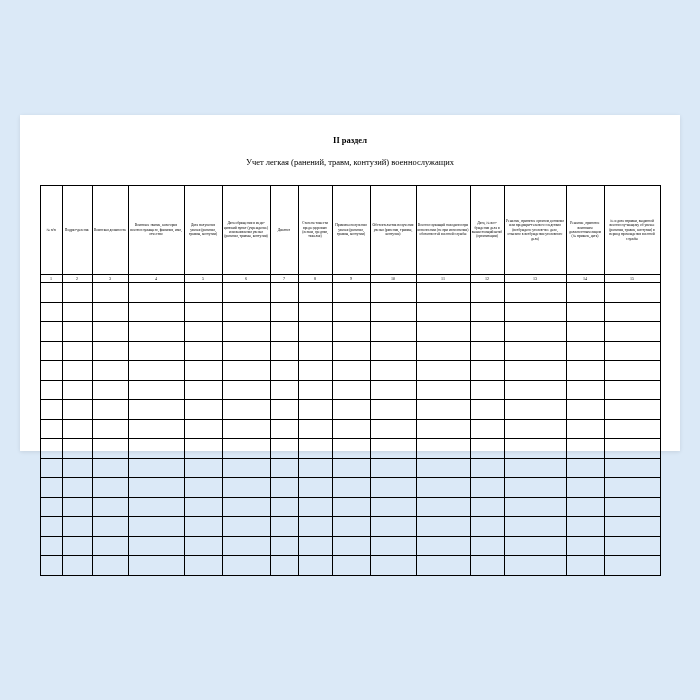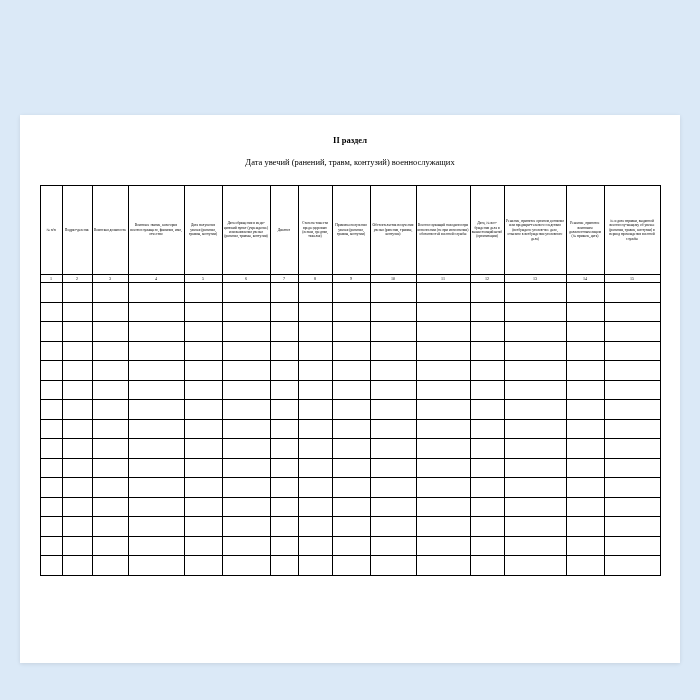--- a/index.html
+++ b/index.html
@@ -11,21 +11,21 @@
     height: 700px;
     background: #dbe9f7;
     font-family: "Liberation Serif", serif;
     overflow: hidden;
   }
   .page-wrap {
     position: absolute;
     left: 20px;
     top: 115px;
     width: 660px;
-    height: 548px;
+    height: 336px;
     background: #ffffff;
     box-shadow: 0 1px 4px rgba(0,0,0,0.10);
   }
   .doc-title {
     text-align: center;
     font-weight: bold;
     font-size: 8.5px;
     margin-top: 20px;
     color: #000;
   }
@@ -67,21 +67,21 @@
     display: block;
     padding: 1px 1px;
     hyphens: auto;
   }
 </style>
 </head>
 <body>
 
 <div class="page-wrap">
   <div class="doc-title">II раздел</div>
-  <div class="doc-subtitle">Дата увечий (ранений, травм, контузий) военнослужащих</div>
+  <div class="doc-subtitle">Учет легкая (ранений, травм, контузий) военнослужащих</div>
 
   <table class="reg">
     <colgroup>
       <col style="width:22px">
       <col style="width:30px">
       <col style="width:36px">
       <col style="width:56px">
       <col style="width:38px">
       <col style="width:48px">
       <col style="width:28px">

